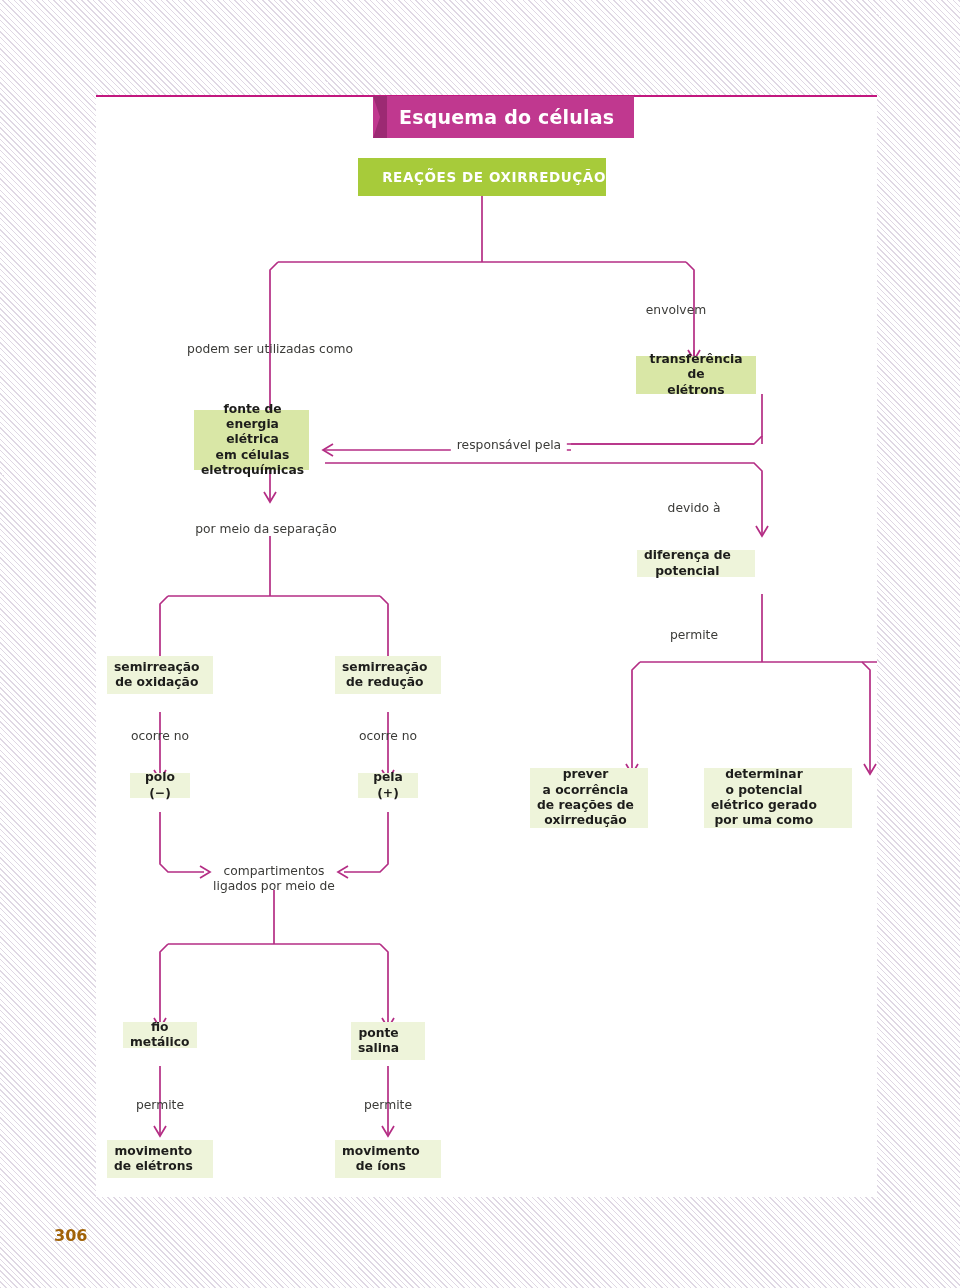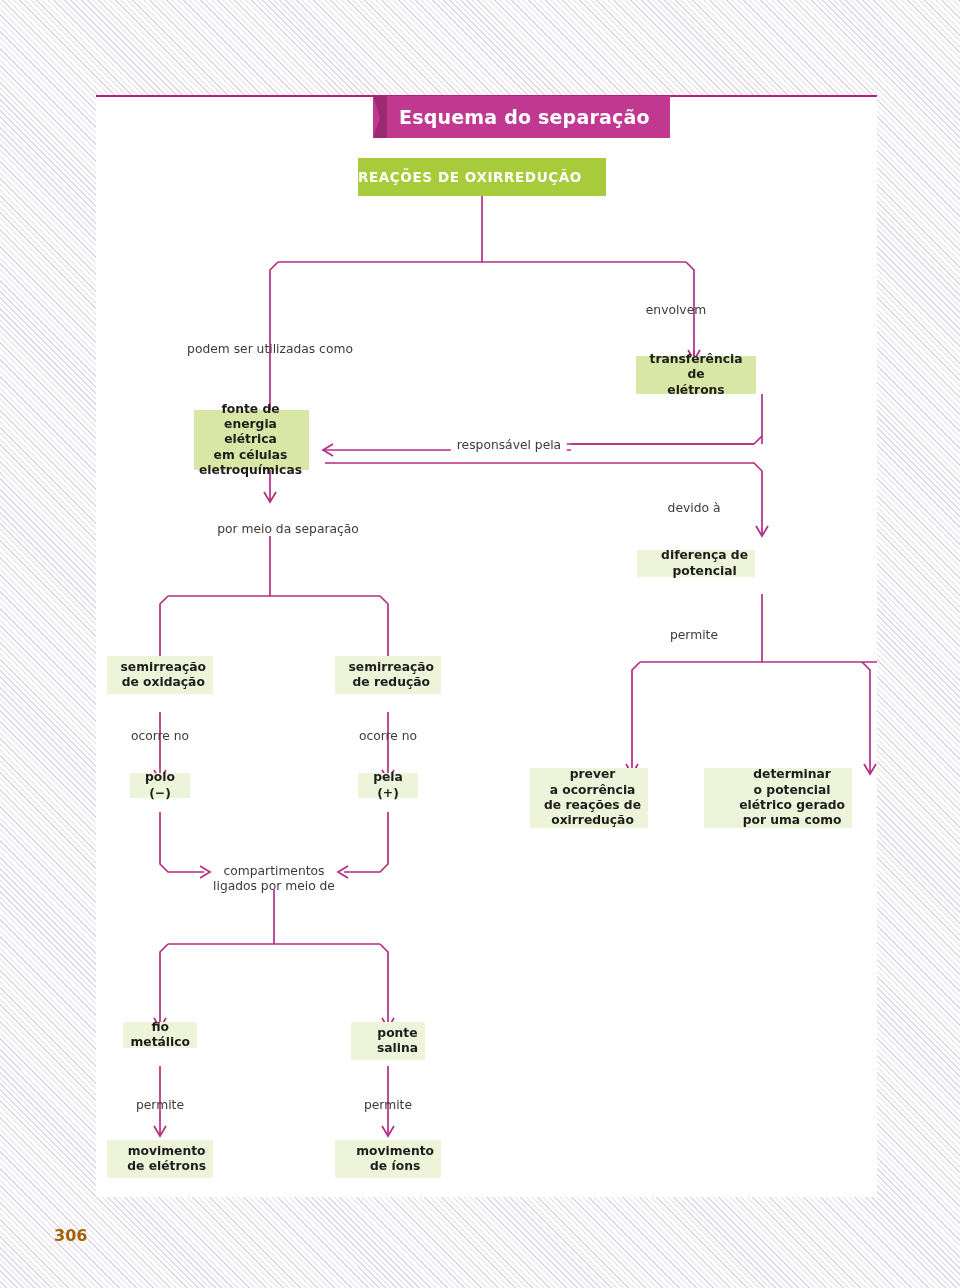--- a/index.html
+++ b/index.html
@@ -53,40 +53,40 @@
     position:absolute;
     left:373px;top:96px;
     width:14px;height:42px;
   }
   
   #title-box{
     position:absolute;
     left:358px;top:158px;
     width:248px;height:38px;
     background:#a7cb3a;
-    display:flex;align-items:center;justify-content:flex-start;
+    display:flex;align-items:center;justify-content:flex-end;
   }
   #title-box .title-label{
     color:#ffffff;
     font-size:13.5px;
     font-weight:bold;
     letter-spacing:0.6px;
     white-space:nowrap;
   }
   
   #flow-svg{
     position:absolute;
     left:96px;top:96px;
     width:781px;height:1101px;
   }
   
   .node{
     position:absolute;
     box-sizing:border-box;
-    display:flex;align-items:center;justify-content:flex-end;
+    display:flex;align-items:center;justify-content:flex-start;
     text-align:center;
     font-size:12.3px;
     font-weight:bold;
     color:#1d1d1b;
     line-height:1.25;
     padding:5px 7px;
   }
   .node.fill-a{background:#d9e7a6;}
   .node.fill-b{background:#eef4da;}
   .edge-label{
@@ -106,21 +106,21 @@
   }
 </style>
 </head>
 <body>
 
 <div id="page-bg"></div>
 <div id="content-panel"></div>
 <div id="top-rule"></div>
 
 <div id="chapter-banner">
-  <span class="banner-label">Esquema do separação</span>
+  <span class="banner-label">Esquema do células</span>
 </div>
 <svg id="banner-notch" viewBox="0 0 14 42" preserveAspectRatio="none">
   <polygon points="0,0 14,0 14,42 0,42 7,21" fill="#9c2a73"></polygon>
 </svg>
 
 <div id="title-box">
   <span class="title-label">REAÇÕES DE OXIRREDUÇÃO</span>
 </div>
 
 <svg id="flow-svg" viewBox="0 0 781 1101">
@@ -287,21 +287,21 @@
 </div>
 
 <div class="edge-label" style="left:664px;top:303px;transform:translateX(-50%);margin-left:12px;">envolvem</div>
 
 <div class="edge-label" style="left:270px;top:342px;transform:translateX(-50%);">podem ser utilizadas como</div>
 
 <div class="edge-label" style="left:509px;top:438px;transform:translateX(-50%);background:#fff;padding:0 6px;">responsável pela</div>
 
 <div class="edge-label" style="left:694px;top:501px;transform:translateX(-50%);">devido à</div>
 
-<div class="edge-label" style="left:288px;top:522px;transform:translateX(-50%);">por meio da separação</div>
+<div class="edge-label" style="left:266px;top:522px;transform:translateX(-50%);">por meio da separação</div>
 
 <div class="edge-label" style="left:694px;top:628px;transform:translateX(-50%);">permite</div>
 
 <div class="edge-label" style="left:160px;top:729px;transform:translateX(-50%);">ocorre no</div>
 
 <div class="edge-label" style="left:388px;top:729px;transform:translateX(-50%);">ocorre no</div>
 
 <div class="edge-label" style="left:274px;top:864px;transform:translateX(-50%);">
   <span>compartimentos</span><br>
   <span>ligados por meio de</span>

